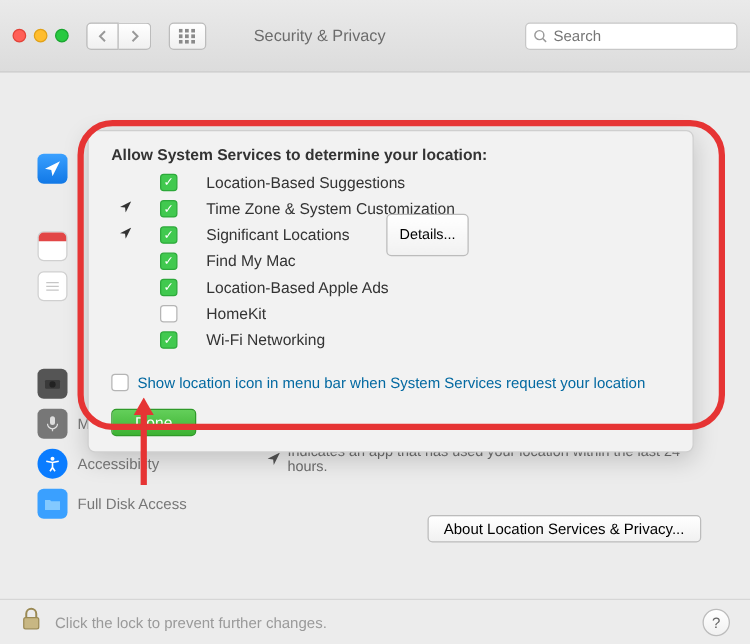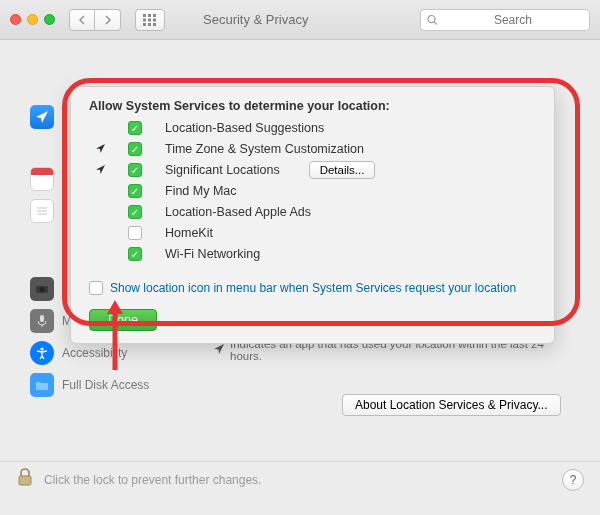--- a/index.html
+++ b/index.html
@@ -7,21 +7,21 @@
     width: 600px; height: 515px;
     font-family: -apple-system, "Helvetica Neue", Arial, sans-serif;
     font-size: 12px;
     background: #ececec;
     color: #333;
     overflow: hidden;
     position: relative;
   }
   
   .titlebar {
-    height: 40px;
+    height: 58px;
     background: linear-gradient(#eaeaea, #dcdcdc);
     border-bottom: 1px solid #c8c8c8;
     display: flex; align-items: center;
     padding: 0 10px;
     gap: 8px;
   }
   .traffic { display:flex; gap:6px; margin-right:6px;}
   .dot { width:11px;height:11px;border-radius:50%; }
   .dot.red{background:#ff5f57;border:1px solid #e24238;}
   .dot.yellow{background:#ffbd2e;border:1px solid #e1a116;}
@@ -38,21 +38,21 @@
     border:1px solid #bcbcbc;border-radius:4px;margin-left:6px;
     display:flex;align-items:center;justify-content:center;color:#7a7a7a;
   }
   .title{ flex:0 0 auto; margin-left:30px; margin-right:auto; color:#6c6c6c; font-size:13px;}
   .searchbox{
     display:flex;align-items:center;gap:5px;
     width:170px;height:22px;
     background:#fff;border:1px solid #c7c7c7;border-radius:4px;
     padding:0 6px;color:#999;
   }
-  .searchbox input{border:none;outline:none;width:100%;font-size:12px;background:transparent;color:#444;text-align:center;}
+  .searchbox input{border:none;outline:none;width:100%;font-size:12px;background:transparent;color:#444;}
 
   
   .main { position:relative; padding:14px 16px 8px 16px; height:calc(100% - 42px - 52px); }
   .sidebar {
     position:absolute; left:26px; top:64px; width:170px;
     display:flex;flex-direction:column;gap:6px;
   }
   .sb-item{ display:flex;align-items:center;gap:8px;height:26px;color:#777;padding:0 4px;}
   .sb-icon{
     width:24px;height:24px;border-radius:5px;display:flex;align-items:center;justify-content:center;
@@ -122,21 +122,21 @@
   .ptr{ width:10px;text-align:center;color:#333;font-size:11px;}
   .chk{
     width:14px;height:14px;border-radius:3px;display:inline-flex;align-items:center;justify-content:center;
     flex:0 0 14px;
   }
   .chk.on{background:#41c94f;border:1px solid #2ca93a;color:#fff;font-size:10px;}
   .chk.off{background:#fff;border:1px solid #b5b5b5;}
   .chk.off::after{content:"";}
   .chk.on::after{content:"✓";}
   .details-btn{
-    margin-left:6px;height:18px;padding:0 10px;
+    margin-left:6px;height:34px;padding:0 10px;
     background:linear-gradient(#fff,#f1f1f1);
     border:1px solid #bcbcbc;border-radius:4px;font-size:11.5px;
   }
   .showloc-row{ display:flex;align-items:center;gap:7px;margin-top:18px;font-size:12px;color:#0369a1;}
   .done-row{ display:flex;justify-content:flex-start;margin-top:14px;}
   .done-btn{
     height:22px;padding:0 18px;border-radius:4px;
     background:linear-gradient(#63cf5a,#3db233);border:1px solid #2f9a29;color:#fff;font-size:12.5px;
   }
 

